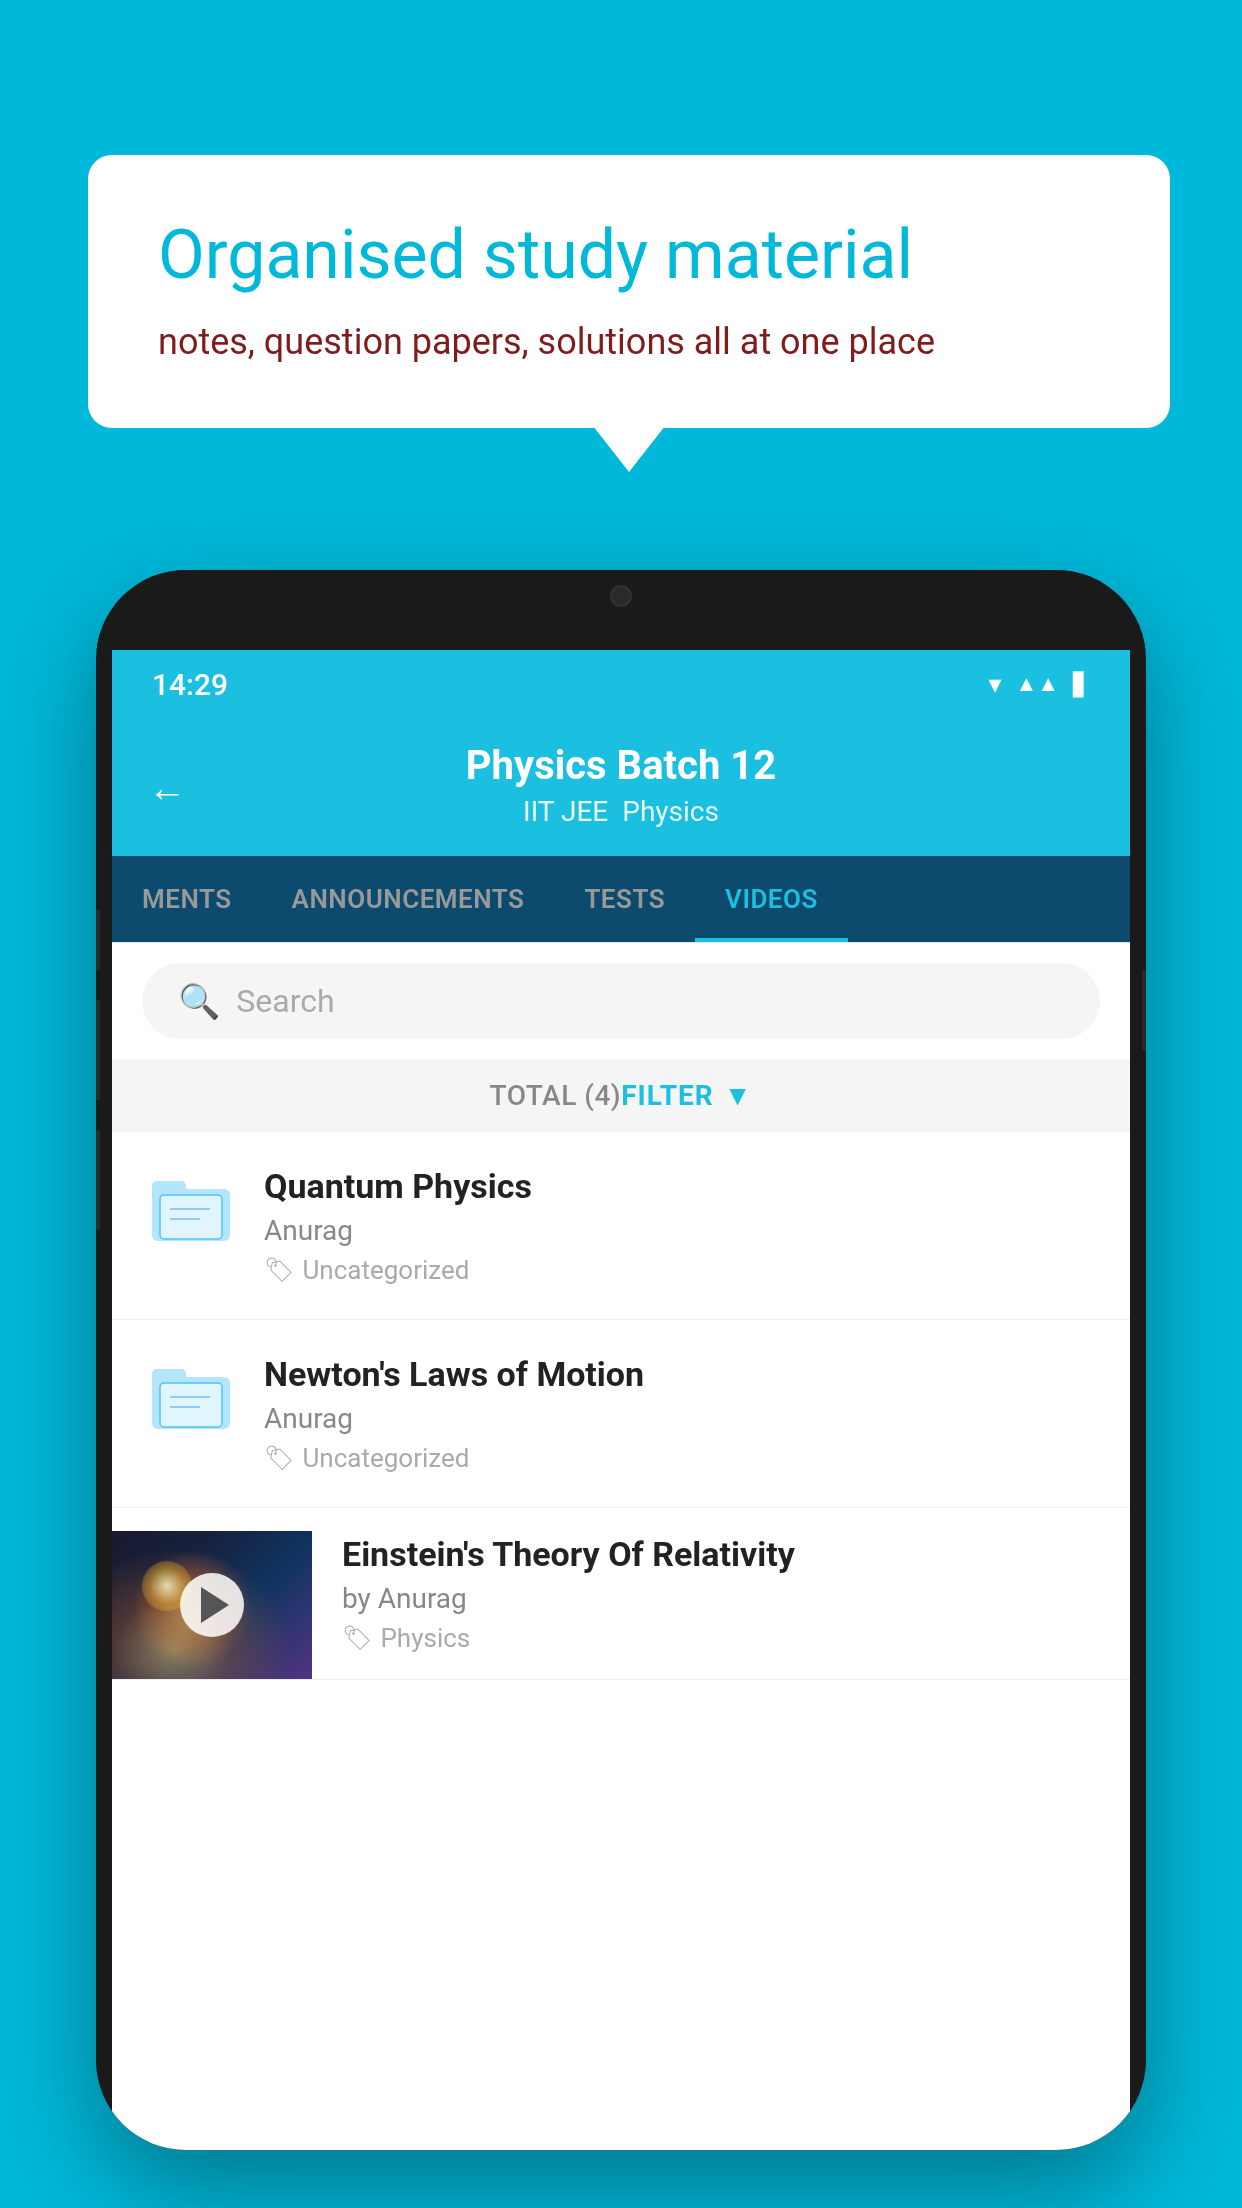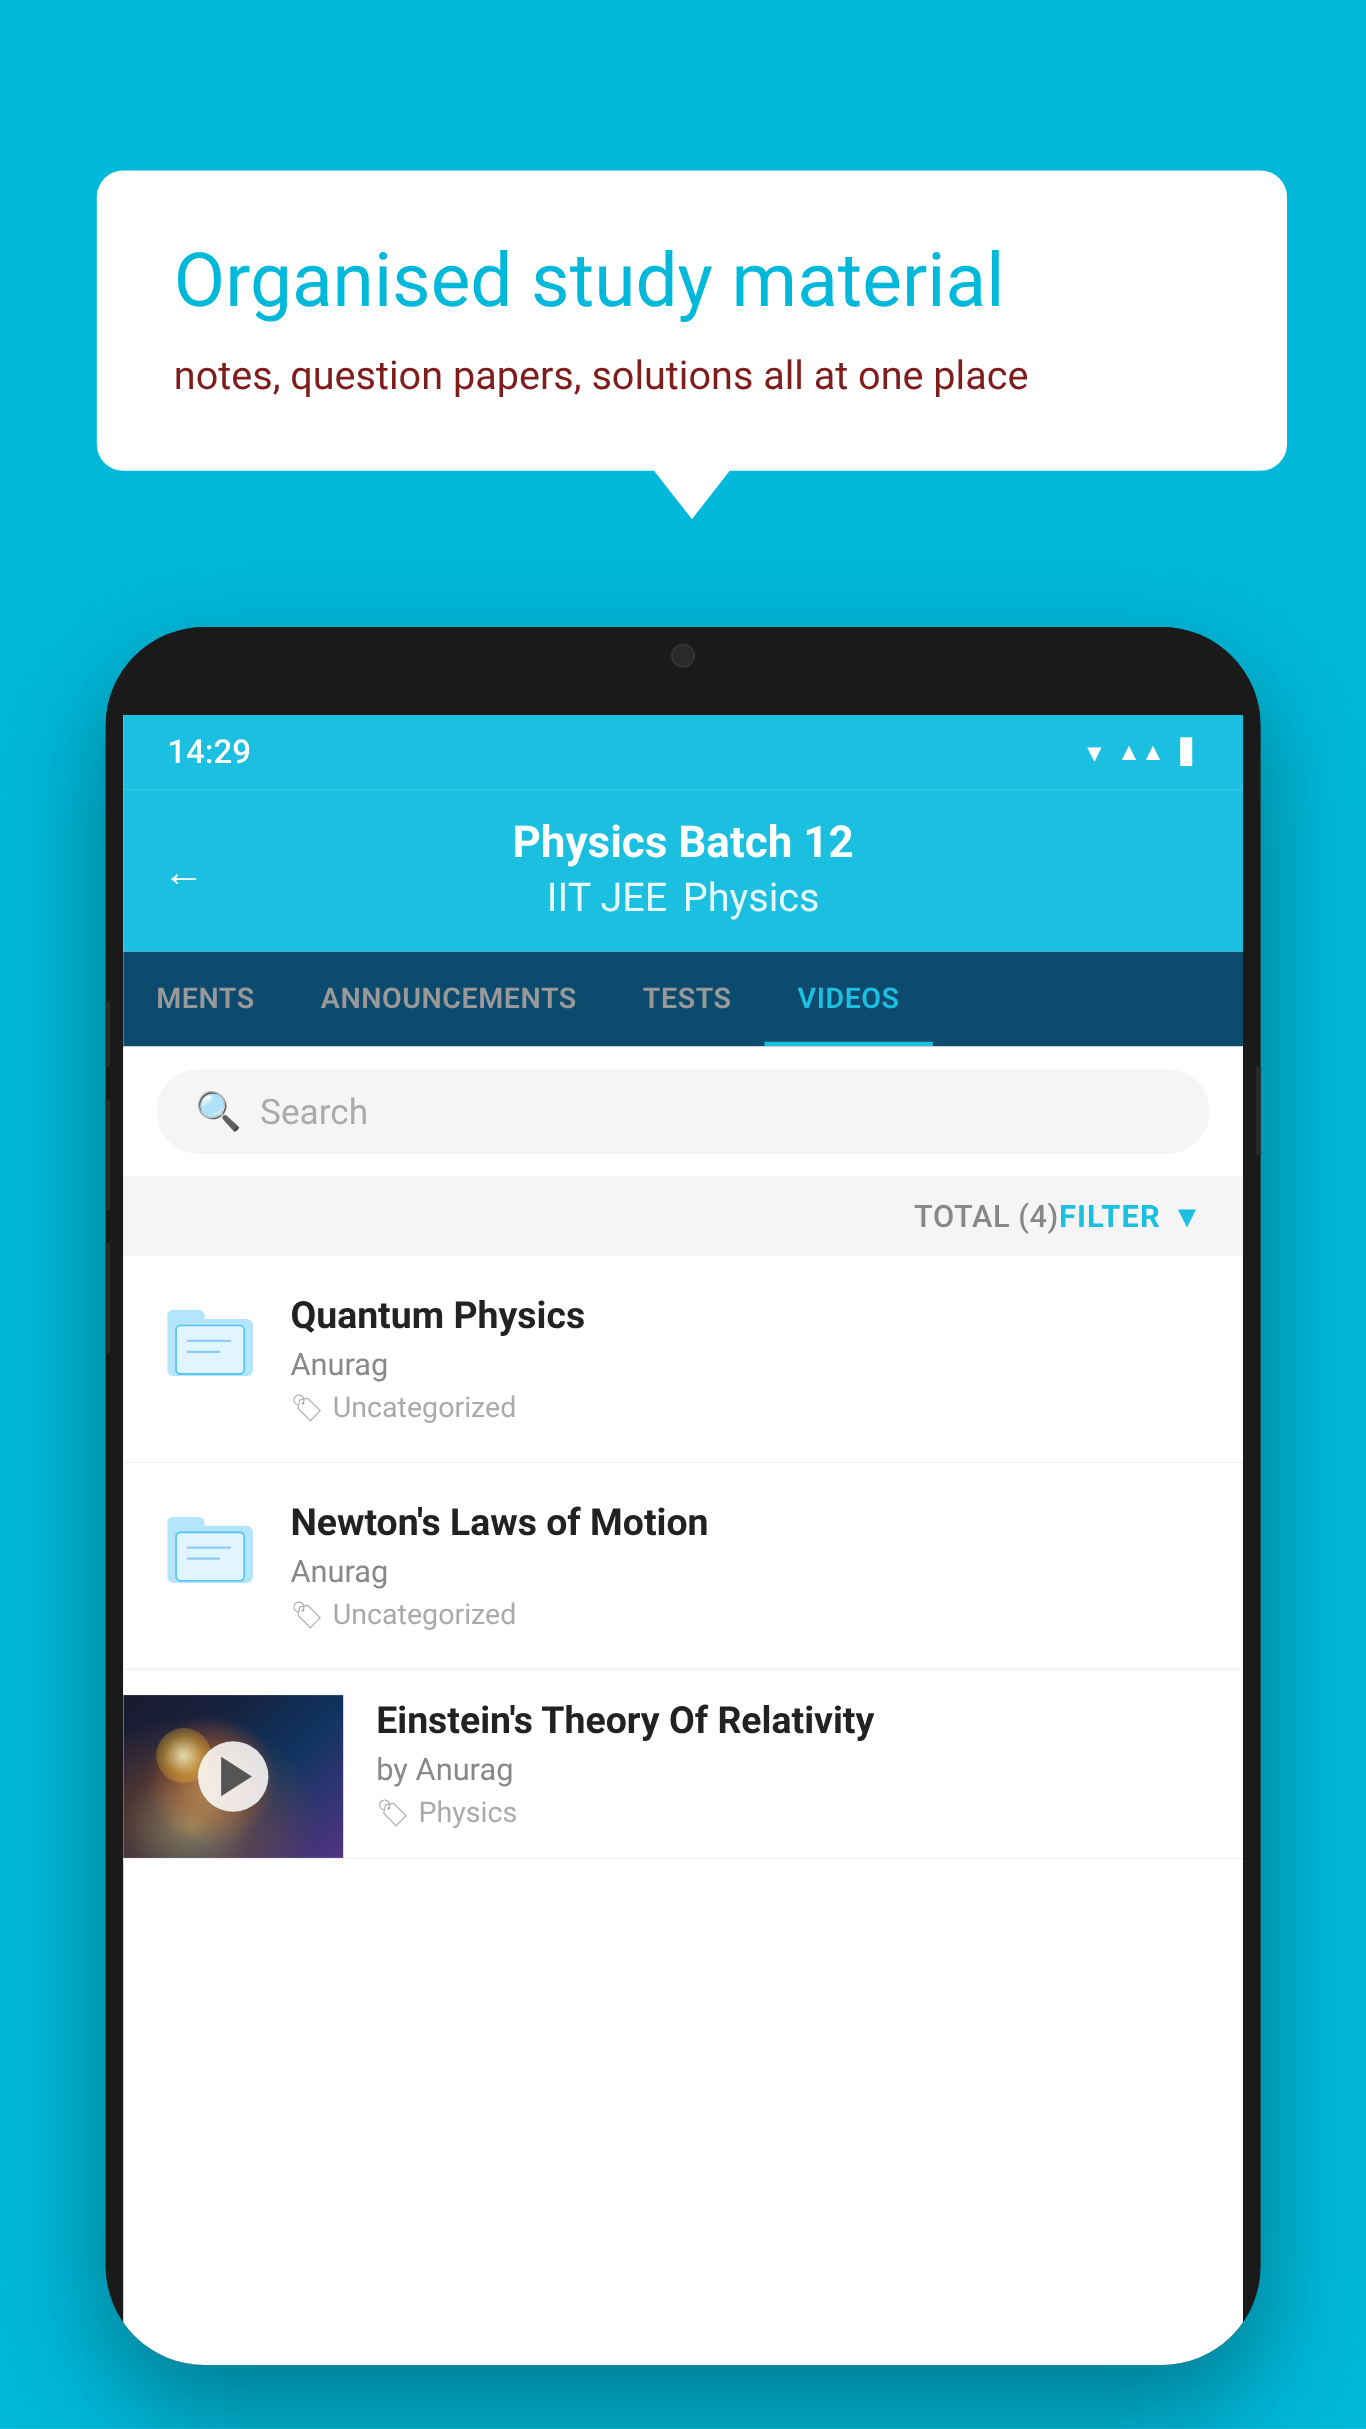--- a/index.html
+++ b/index.html
@@ -152,21 +152,21 @@
 
     .header-title {
       color: white;
       font-size: 40px;
       font-weight: 700;
       margin-bottom: 6px;
     }
 
     .header-subtitle {
       color: rgba(255,255,255,0.9);
-      font-size: 36px;
+      font-size: 28px;
       display: flex;
       gap: 14px;
     }
 
     .header-sub-item {
       color: rgba(255,255,255,0.9);
     }
 
     
     .tabs-container {
@@ -225,21 +225,21 @@
     .search-text {
       font-size: 32px;
       color: #aaa;
     }
 
     
     .filter-bar {
       background: #f5f5f5;
       display: flex;
       align-items: center;
-      justify-content: flex-end;
+      justify-content: center;
       padding: 20px 36px;
     }
 
     .total-count {
       font-size: 28px;
       color: #888;
       font-weight: 500;
       letter-spacing: 0.5px;
     }
 

